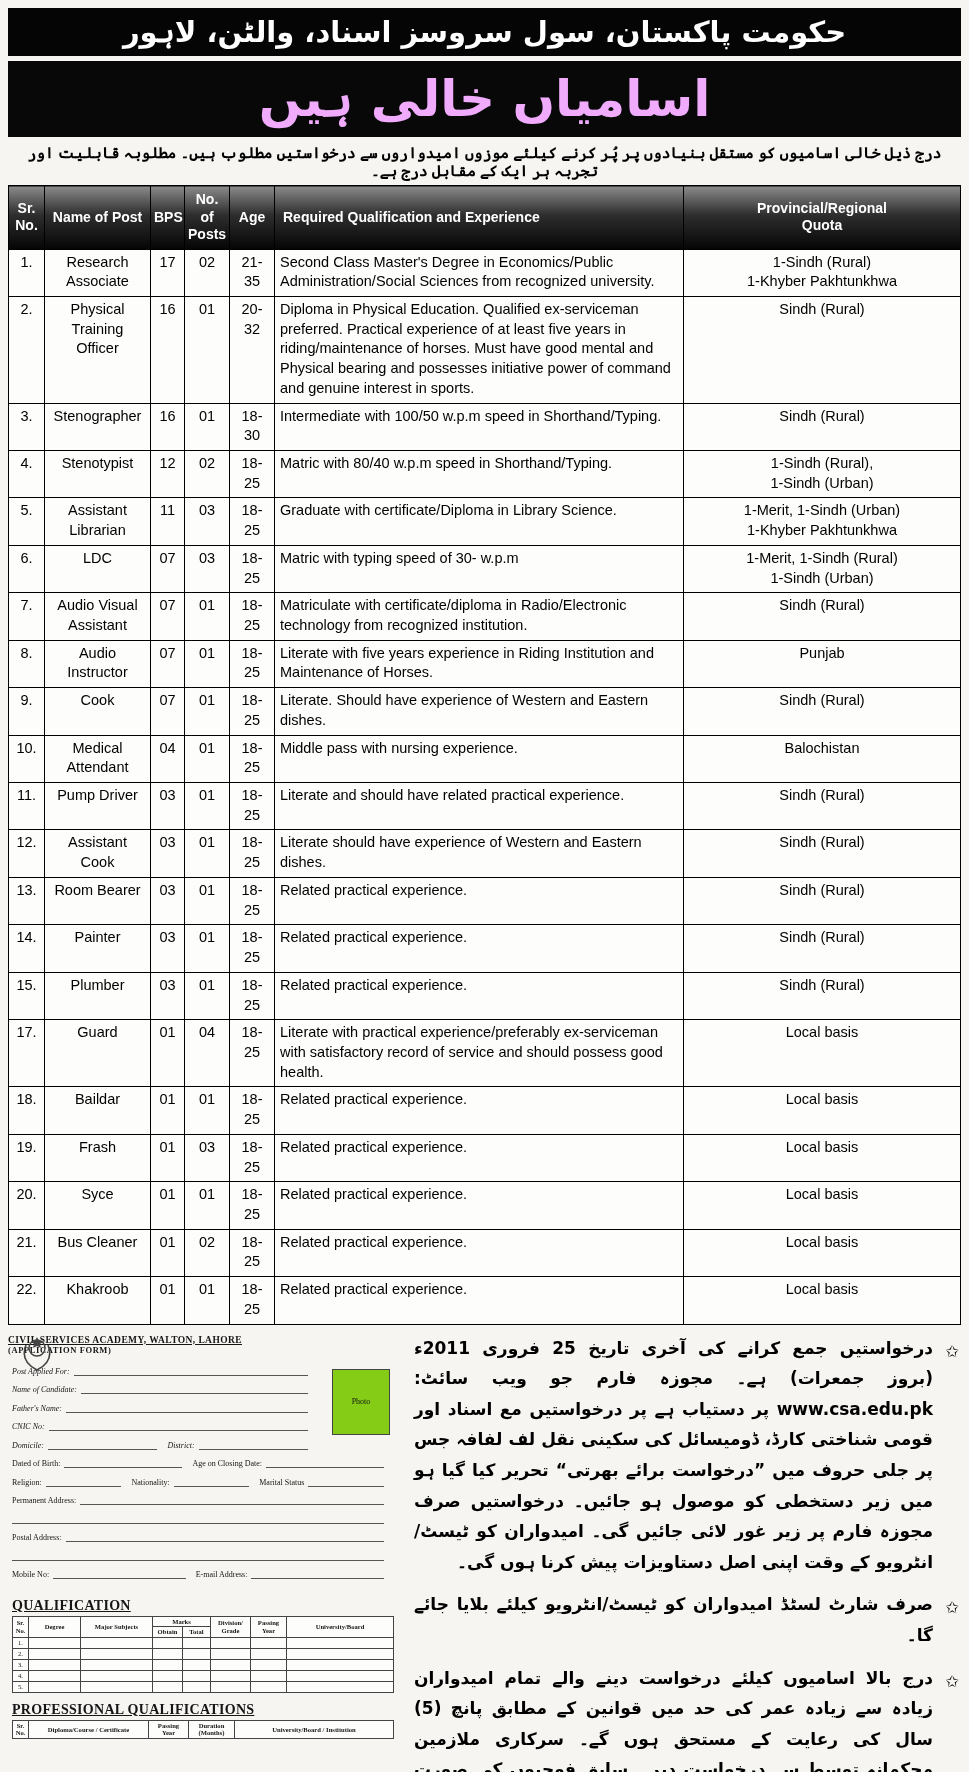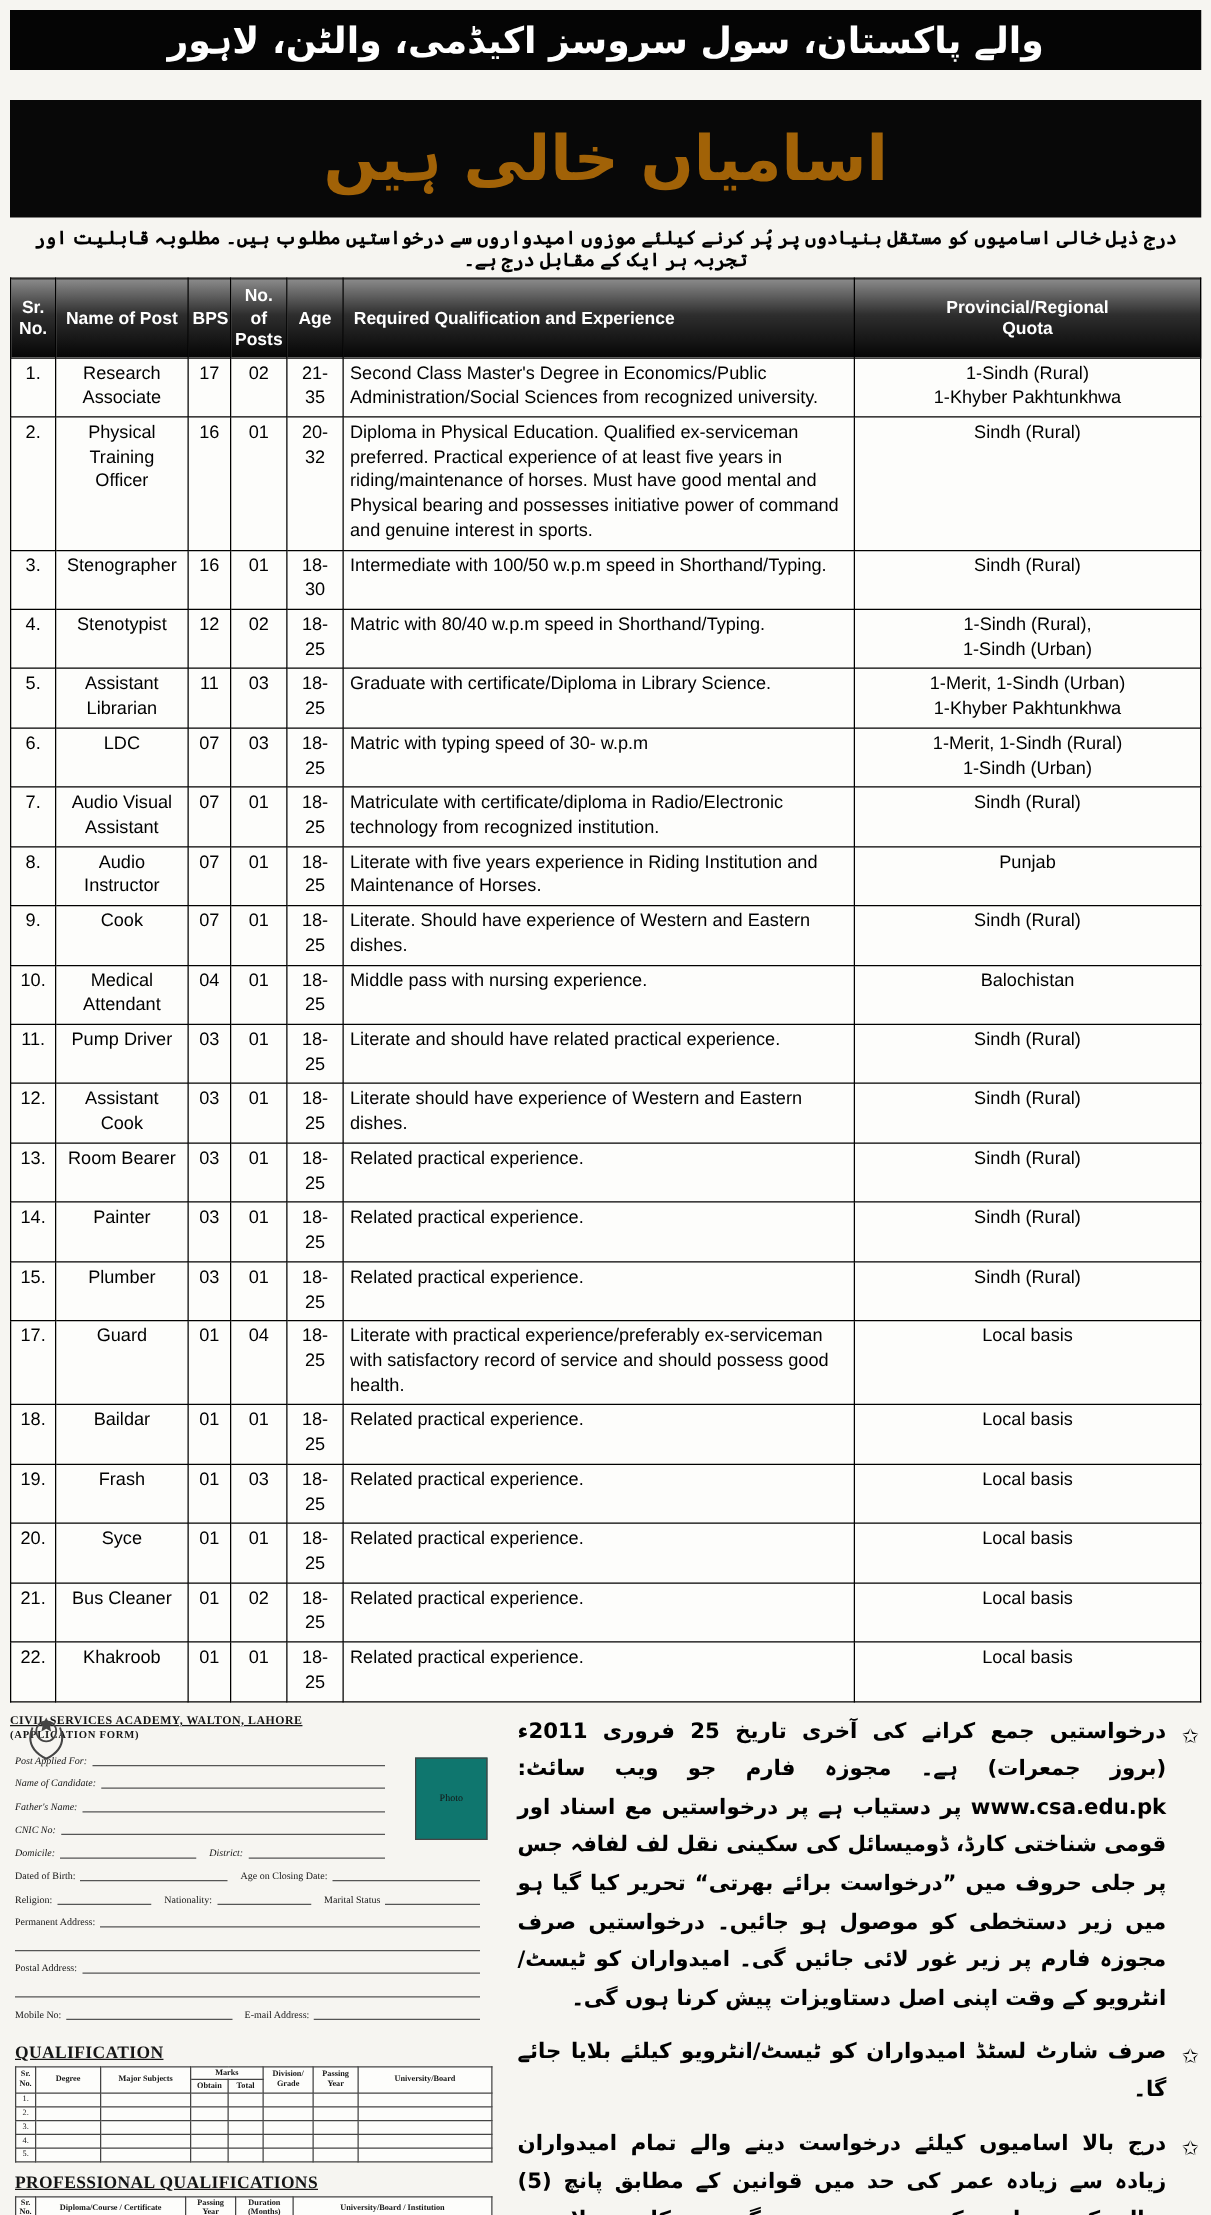--- a/index.html
+++ b/index.html
@@ -1,21 +1,21 @@
 <!DOCTYPE html>
 <html><head>
 <meta charset="utf-8">
 <style>
   * { margin:0; padding:0; box-sizing:border-box; }
   body { width:969px; background:#d8d5cd; font-family:"Liberation Sans",sans-serif; }
   .page { width:969px; height:1772px; background:#f6f5f1; padding:8px; overflow:hidden; position:relative; margin:0 auto; }
 
   .top-bar { background:#050505; color:#fff; height:48px; display:flex; align-items:center; justify-content:center;
              direction:rtl; font-size:29px; font-weight:bold; font-family:"DejaVu Sans",sans-serif; }
-  .banner  { background:#080808; color:#a16207; height:94px; margin-top:24px; display:flex; align-items:center; justify-content:center;
+  .banner  { background:#080808; color:#f0abfc; height:76px; margin-top:5px; display:flex; align-items:center; justify-content:center;
              direction:rtl; font-size:50px; font-weight:bold; font-family:"DejaVu Sans",sans-serif; }
   .intro   { direction:rtl; text-align:center; font-size:15px; font-weight:bold; padding:7px 2px 5px;
              font-family:Liberation Sans, sans-serif; }
 
   table.jobs { width:100%; border-collapse:collapse; table-layout:fixed; }
   .jobs th,.jobs td { border:1.6px solid #000; }
   .jobs thead th { background:linear-gradient(#8a8a8a,#2e2e2e 45%,#050505); color:#fff; font-size:14px; line-height:1.25;
                    font-weight:bold; text-align:center; vertical-align:middle; padding:5px 3px; white-space:pre-line; }
   .jobs thead th.l { text-align:left; padding-left:8px; }
   .jobs td { font-size:14.5px; line-height:1.36; padding:3px 5px 4px; vertical-align:top; background:#fdfdfb; }
@@ -25,21 +25,21 @@
   .bottom { display:flex; margin-top:8px; height:612px; }
   .form-col { width:390px; flex:none; display:flex; flex-direction:column; font-family:"Liberation Serif",serif; color:#151515; }
   .notices-col { flex:1; padding-left:16px; display:flex; flex-direction:column; }
 
   .form-head { position:relative; padding-top:2px; }
   .crest { position:absolute; left:12px; top:0; width:34px; height:40px; }
   .form-title { font-size:9.5px; font-weight:bold; text-decoration:underline; letter-spacing:.4px; }
   .form-sub { font-size:8.5px; font-weight:bold; letter-spacing:.6px; }
 
   .fields { position:relative; margin-top:12px; padding:0 4px; }
-  .photo-box { position:absolute; right:8px; top:2px; width:58px; height:66px; border:1px solid #444; background:#0f766e;
+  .photo-box { position:absolute; right:8px; top:2px; width:58px; height:66px; border:1px solid #444; background:#84cc16;
                display:flex; align-items:center; justify-content:center; font-size:8px; }
   .form-row { display:flex; align-items:flex-end; margin-bottom:9.5px; font-size:8px; min-height:9px; }
   .form-row.short { width:calc(100% - 76px);font-style:italic; }
   .f-label { white-space:nowrap; margin-right:4px; }
   .f-line { flex:1; border-bottom:1px solid #555; height:9px; margin-right:10px; min-width:18px; }
 
   .mini-title { font-size:14px; font-weight:bold; text-decoration:underline; margin:9px 4px 2px; letter-spacing:.3px; }
   .mini { width:calc(100% - 8px); margin:0 4px; border-collapse:collapse; }
   .mini th,.mini td { border:1px solid #444; font-size:6.6px; line-height:1.15; padding:1px 2px; text-align:center;
                       font-family:"Liberation Serif",serif; background:#fdfdfb; }
@@ -49,21 +49,21 @@
   .notice { position:relative; direction:rtl; text-align:justify; font-size:17px; font-weight:bold; line-height:1.8;
             padding-right:28px; margin-bottom:12px; font-family:"DejaVu Sans",sans-serif; }
   .notice .star { position:absolute; right:2px; top:5px; font-size:16px; font-weight:normal; }
 </style>
 </head>
 <body>
 
 <div class="page">
 
   <div class="top-bar">
-    <span>والے پاکستان، سول سروسز اکیڈمی، والٹن، لاہور</span>
+    <span>حکومت پاکستان، سول سروسز اسناد، والٹن، لاہور</span>
   </div>
 
   <div class="banner">
     <span>اسامیاں خالی ہیں</span>
   </div>
 
   <div class="intro">درج ذیل خالی اسامیوں کو مستقل بنیادوں پر پُر کرنے کیلئے موزوں امیدواروں سے درخواستیں مطلوب ہیں۔ مطلوبہ قابلیت اور تجربہ ہر ایک کے مقابل درج ہے۔</div>
 
   <table class="jobs">
     <colgroup>

